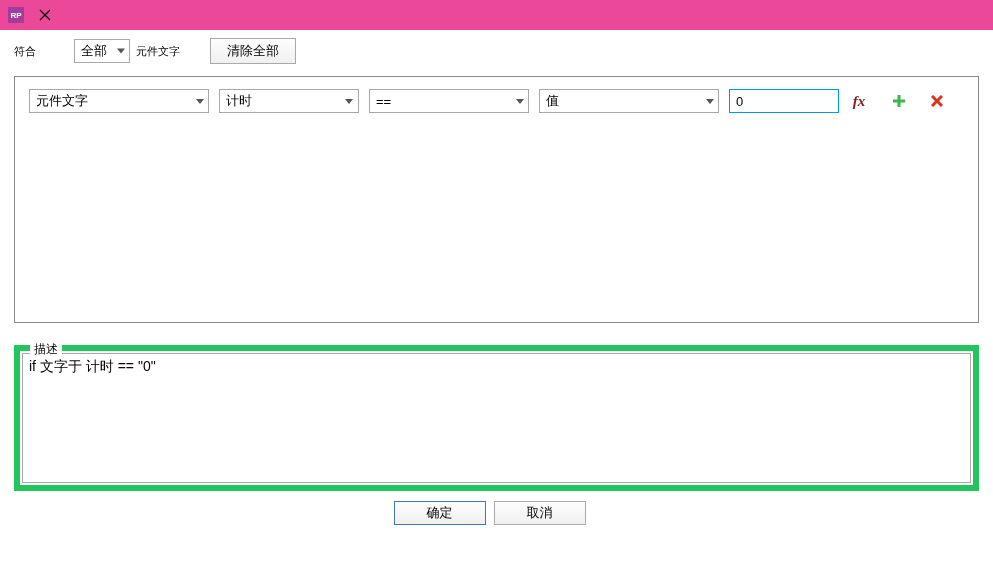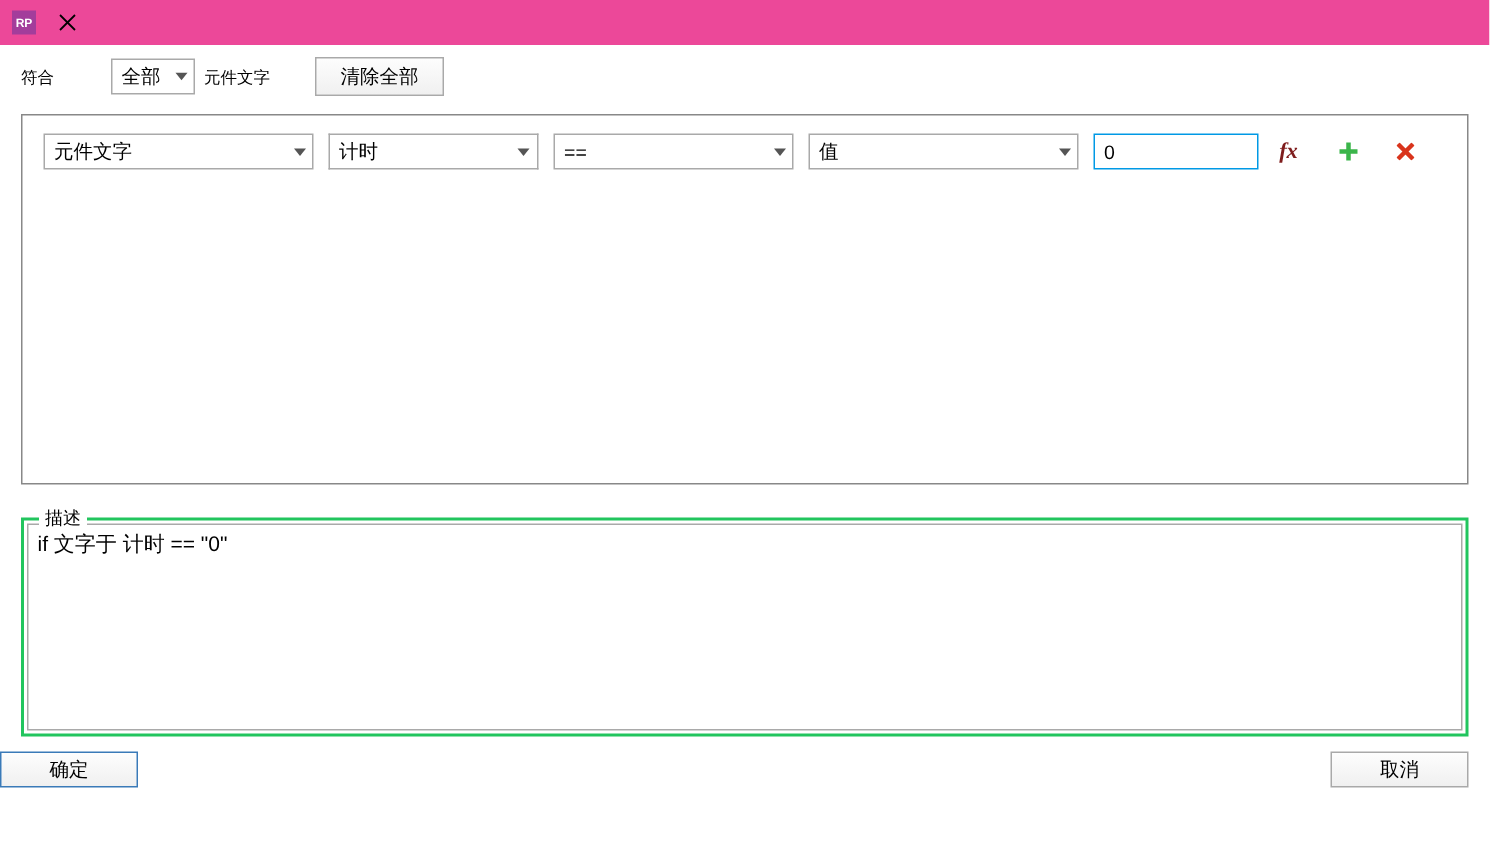--- a/index.html
+++ b/index.html
@@ -157,21 +157,21 @@
       cursor: pointer;
       font-size: 18px;
       font-weight: bold;
     }
     .plus-icon { color: #3bb54a; margin-left: 10px; }
     .x-icon { color: #d9341c; margin-left: 8px; }
     
     .description-group {
       position: relative;
       margin-top: 22px;
-      border: 2px solid #22c55e;
+      border: 6px solid #22c55e;
       height: 146px;
       padding: 2px;
     }
     .group-label {
       position: absolute;
       top: -10px;
       left: 10px;
       background: #fff;
       padding: 0 4px;
       font-size: 12px;
@@ -181,21 +181,21 @@
       height: 100%;
       border: 1px solid #a9a9a9;
       resize: none;
       padding: 4px 6px;
       font-size: 14px;
       font-family: inherit;
       overflow-y: scroll;
     }
     .footer {
       display: flex;
-      justify-content: space-between;
+      justify-content: center;
       gap: 8px;
       padding: 10px 14px 0 0;
     }
     .footer .button {
       width: 92px;
       height: 24px;
     }
     .footer .button.primary {
       border: 1px solid #3a7ab8;
     }

